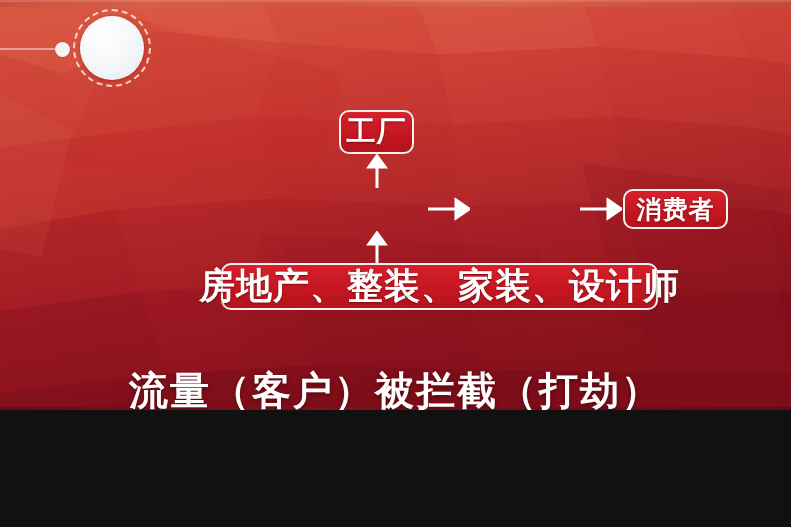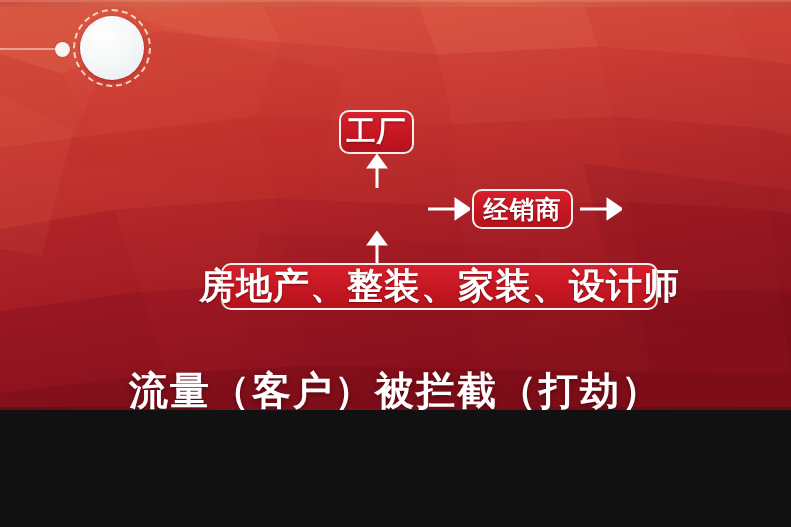--- a/index.html
+++ b/index.html
@@ -257,26 +257,26 @@
 
   <svg class="arrow-up" id="arrow-factory-up" viewBox="0 0 22 34" preserveAspectRatio="none">
     <path d="M11 34 L11 10 M11 2 L3 13 L19 13 Z" fill="#ffffff" stroke="#ffffff" stroke-width="3" stroke-linecap="round"></path>
   </svg>
 
 
   <svg class="arrow-right" id="arrow-to-dealer" viewBox="0 0 42 26" preserveAspectRatio="none">
     <path d="M0 13 L30 13 M28 4 L41 13 L28 22 Z" fill="#ffffff" stroke="#ffffff" stroke-width="3" stroke-linecap="round"></path>
   </svg>
 
-  <div class="node" id="node-dealer">经销商</div>
 
   <svg class="arrow-right" id="arrow-to-consumer" viewBox="0 0 42 26" preserveAspectRatio="none">
     <path d="M0 13 L30 13 M28 4 L41 13 L28 22 Z" fill="#ffffff" stroke="#ffffff" stroke-width="3" stroke-linecap="round"></path>
   </svg>
 
+  <div class="node" id="node-consumer">消费者</div>
 
   <svg class="arrow-up" id="arrow-channels-up" viewBox="0 0 22 34" preserveAspectRatio="none">
     <path d="M11 34 L11 10 M11 2 L3 13 L19 13 Z" fill="#ffffff" stroke="#ffffff" stroke-width="3" stroke-linecap="round"></path>
   </svg>
 
   <div class="node" id="node-channels">房地产、整装、家装、设计师</div>
 
   <div id="caption">流量（客户）被拦截（打劫）</div>
 
 </div>

